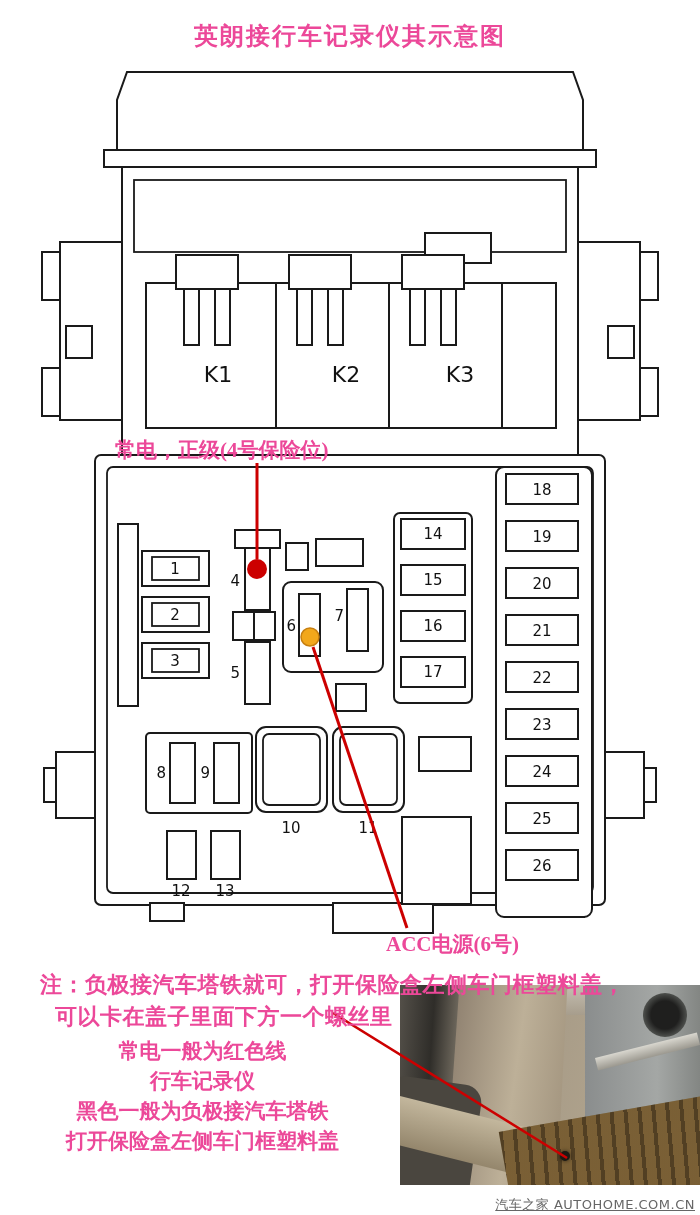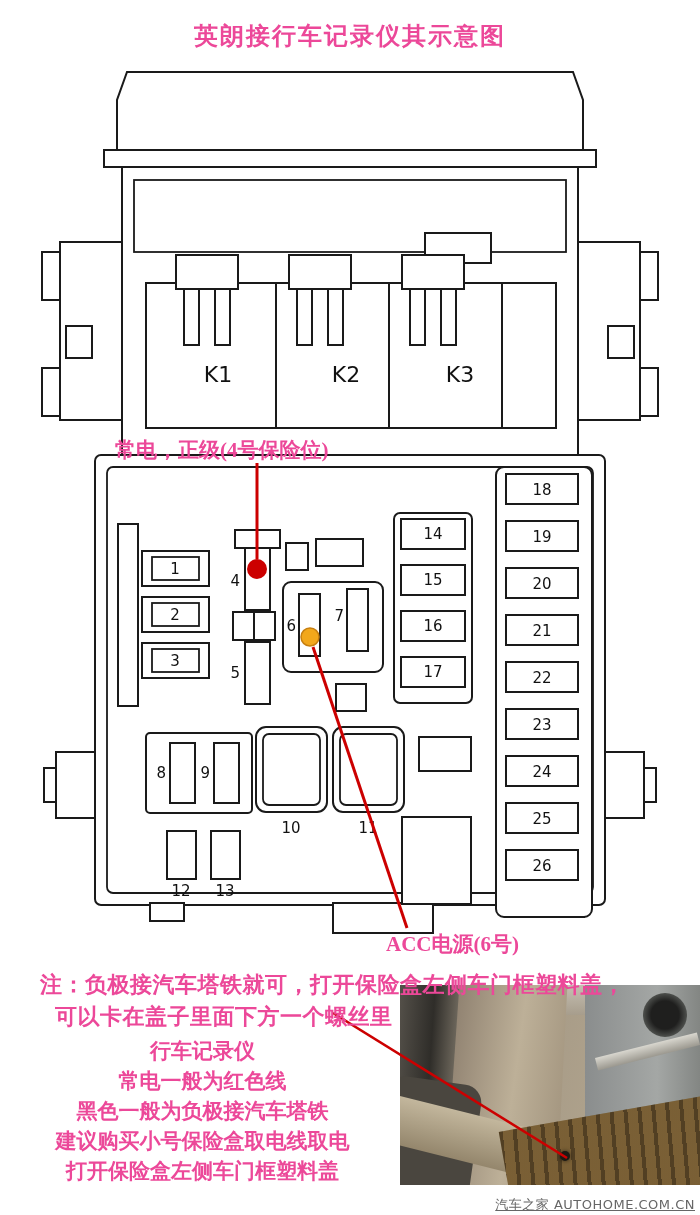--- a/index.html
+++ b/index.html
@@ -226,22 +226,21 @@
       <line class="leadline" x1="333" y1="1013" x2="567" y2="1158"></line>
     </g>
   </svg>
 
   <div class="ann ann-power red-text">常电，正级(4号保险位)</div>
   <div class="ann ann-acc red-text">ACC电源(6号)</div>
 
   <div class="note-line note-1 red-text">注：负极接汽车塔铁就可，打开保险盒左侧车门框塑料盖，</div>
   <div class="note-line note-2 red-text">可以卡在盖子里面下方一个螺丝里</div>
   <div class="note-items red-text">
+    <div>常电一般为红色线</div>
     <div>行车记录仪</div>
-    <div>常电一般为红色线</div>
     <div>黑色一般为负极接汽车塔铁</div>
-    <div>建议购买小号保险盒取电线取电</div>
     <div>打开保险盒左侧车门框塑料盖</div>
   </div>
 
   <div class="watermark">汽车之家 AUTOHOME.COM.CN</div>
 
 </div>
 
 </body></html>

